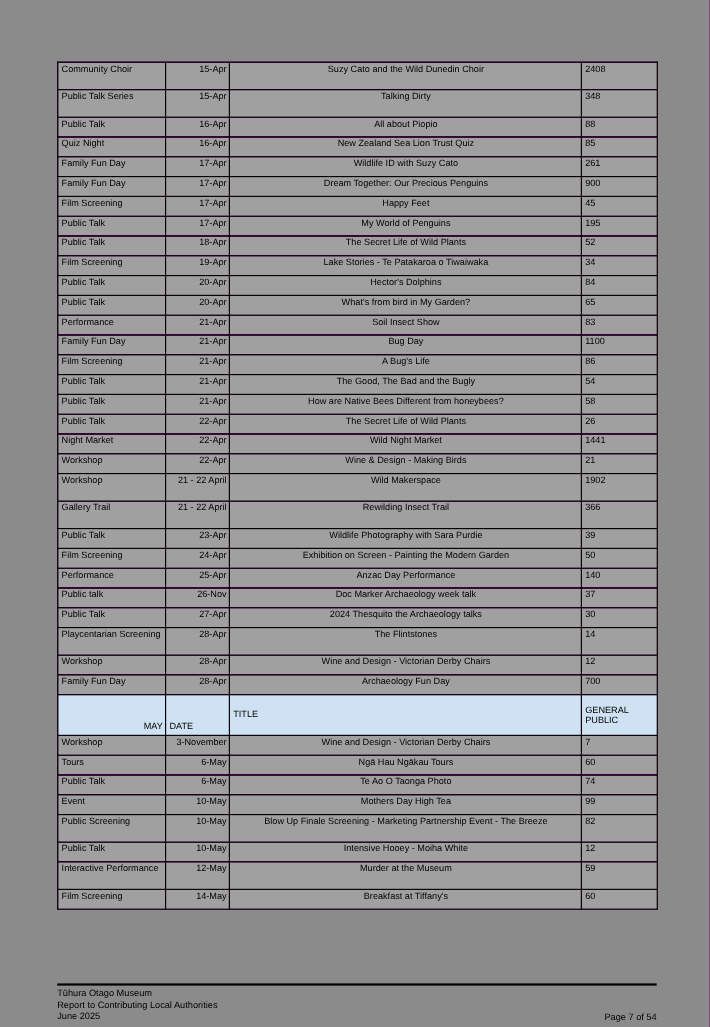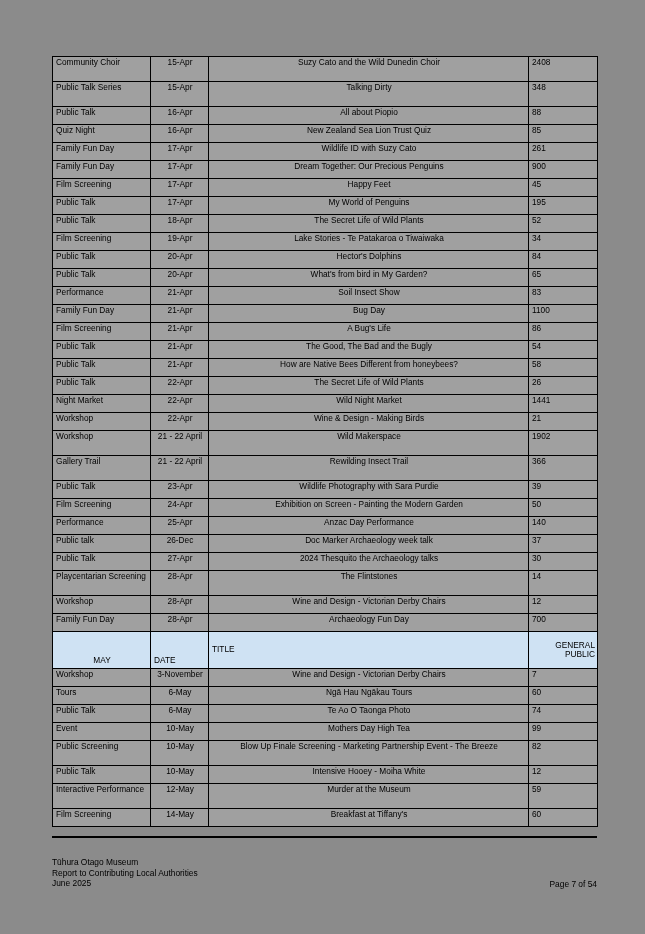--- a/index.html
+++ b/index.html
@@ -42,49 +42,49 @@
     background: #a0a0a0;
     overflow: hidden;
     white-space: normal;
   }
   col.c-type { width: 98px; }
   col.c-date { width: 58px; }
   col.c-title { width: 320px; }
   col.c-num { width: 69px; }
 
   td.type { text-align: left; }
-  td.date { text-align: center; padding-right: 4px; }
+  td.date { text-align: right; padding-right: 4px; }
   td.title { text-align: center; }
   td.num { text-align: left; }
 
   tr.tall td { height: 22px; }
   tr.norm td { height: 15px; }
 
   
   tr.hdr td, tr.hdr th {
     background: #cfe2f3;
     font-weight: normal;
     vertical-align: middle;
     height: 32px;
   }
   tr.hdr th.title-h {
     text-align: left;
     font-weight: normal;
   }
-  tr.hdr td.type-h { text-align: center; vertical-align: bottom; padding-bottom: 3px;}
+  tr.hdr td.type-h { text-align: right; vertical-align: bottom; padding-bottom: 3px;}
   tr.hdr td.date-h { text-align: left; vertical-align: bottom; padding-bottom: 3px;}
-  tr.hdr th.num-h { text-align: right; font-weight: normal; }
+  tr.hdr th.num-h { text-align: left; font-weight: normal; }
 
   .footer {
     position: absolute;
     left: 52px;
-    top: 836px;
+    top: 894px;
     width: 545px;
     border-top: 2px solid #000;
-    padding-top: 19px;
+    padding-top: 1px;
   }
   .footer .lines {
     font-size: 8.4px;
     line-height: 1.25;
     color: #000;
   }
   .footer .pagenum {
     position: absolute;
     right: 0;
     top: 22px;
@@ -254,21 +254,21 @@
             <td class="num">50</td>
           </tr>
           <tr class="norm">
             <td class="type">Performance</td>
             <td class="date">25-Apr</td>
             <td class="title">Anzac Day Performance</td>
             <td class="num">140</td>
           </tr>
           <tr class="norm">
             <td class="type">Public talk</td>
-            <td class="date">26-Dec</td>
+            <td class="date">26-Nov</td>
             <td class="title">Doc Marker Archaeology week talk</td>
             <td class="num">37</td>
           </tr>
           <tr class="norm">
             <td class="type">Public Talk</td>
             <td class="date">27-Apr</td>
             <td class="title">2024 Thesquito the Archaeology talks</td>
             <td class="num">30</td>
           </tr>
           <tr class="tall">

